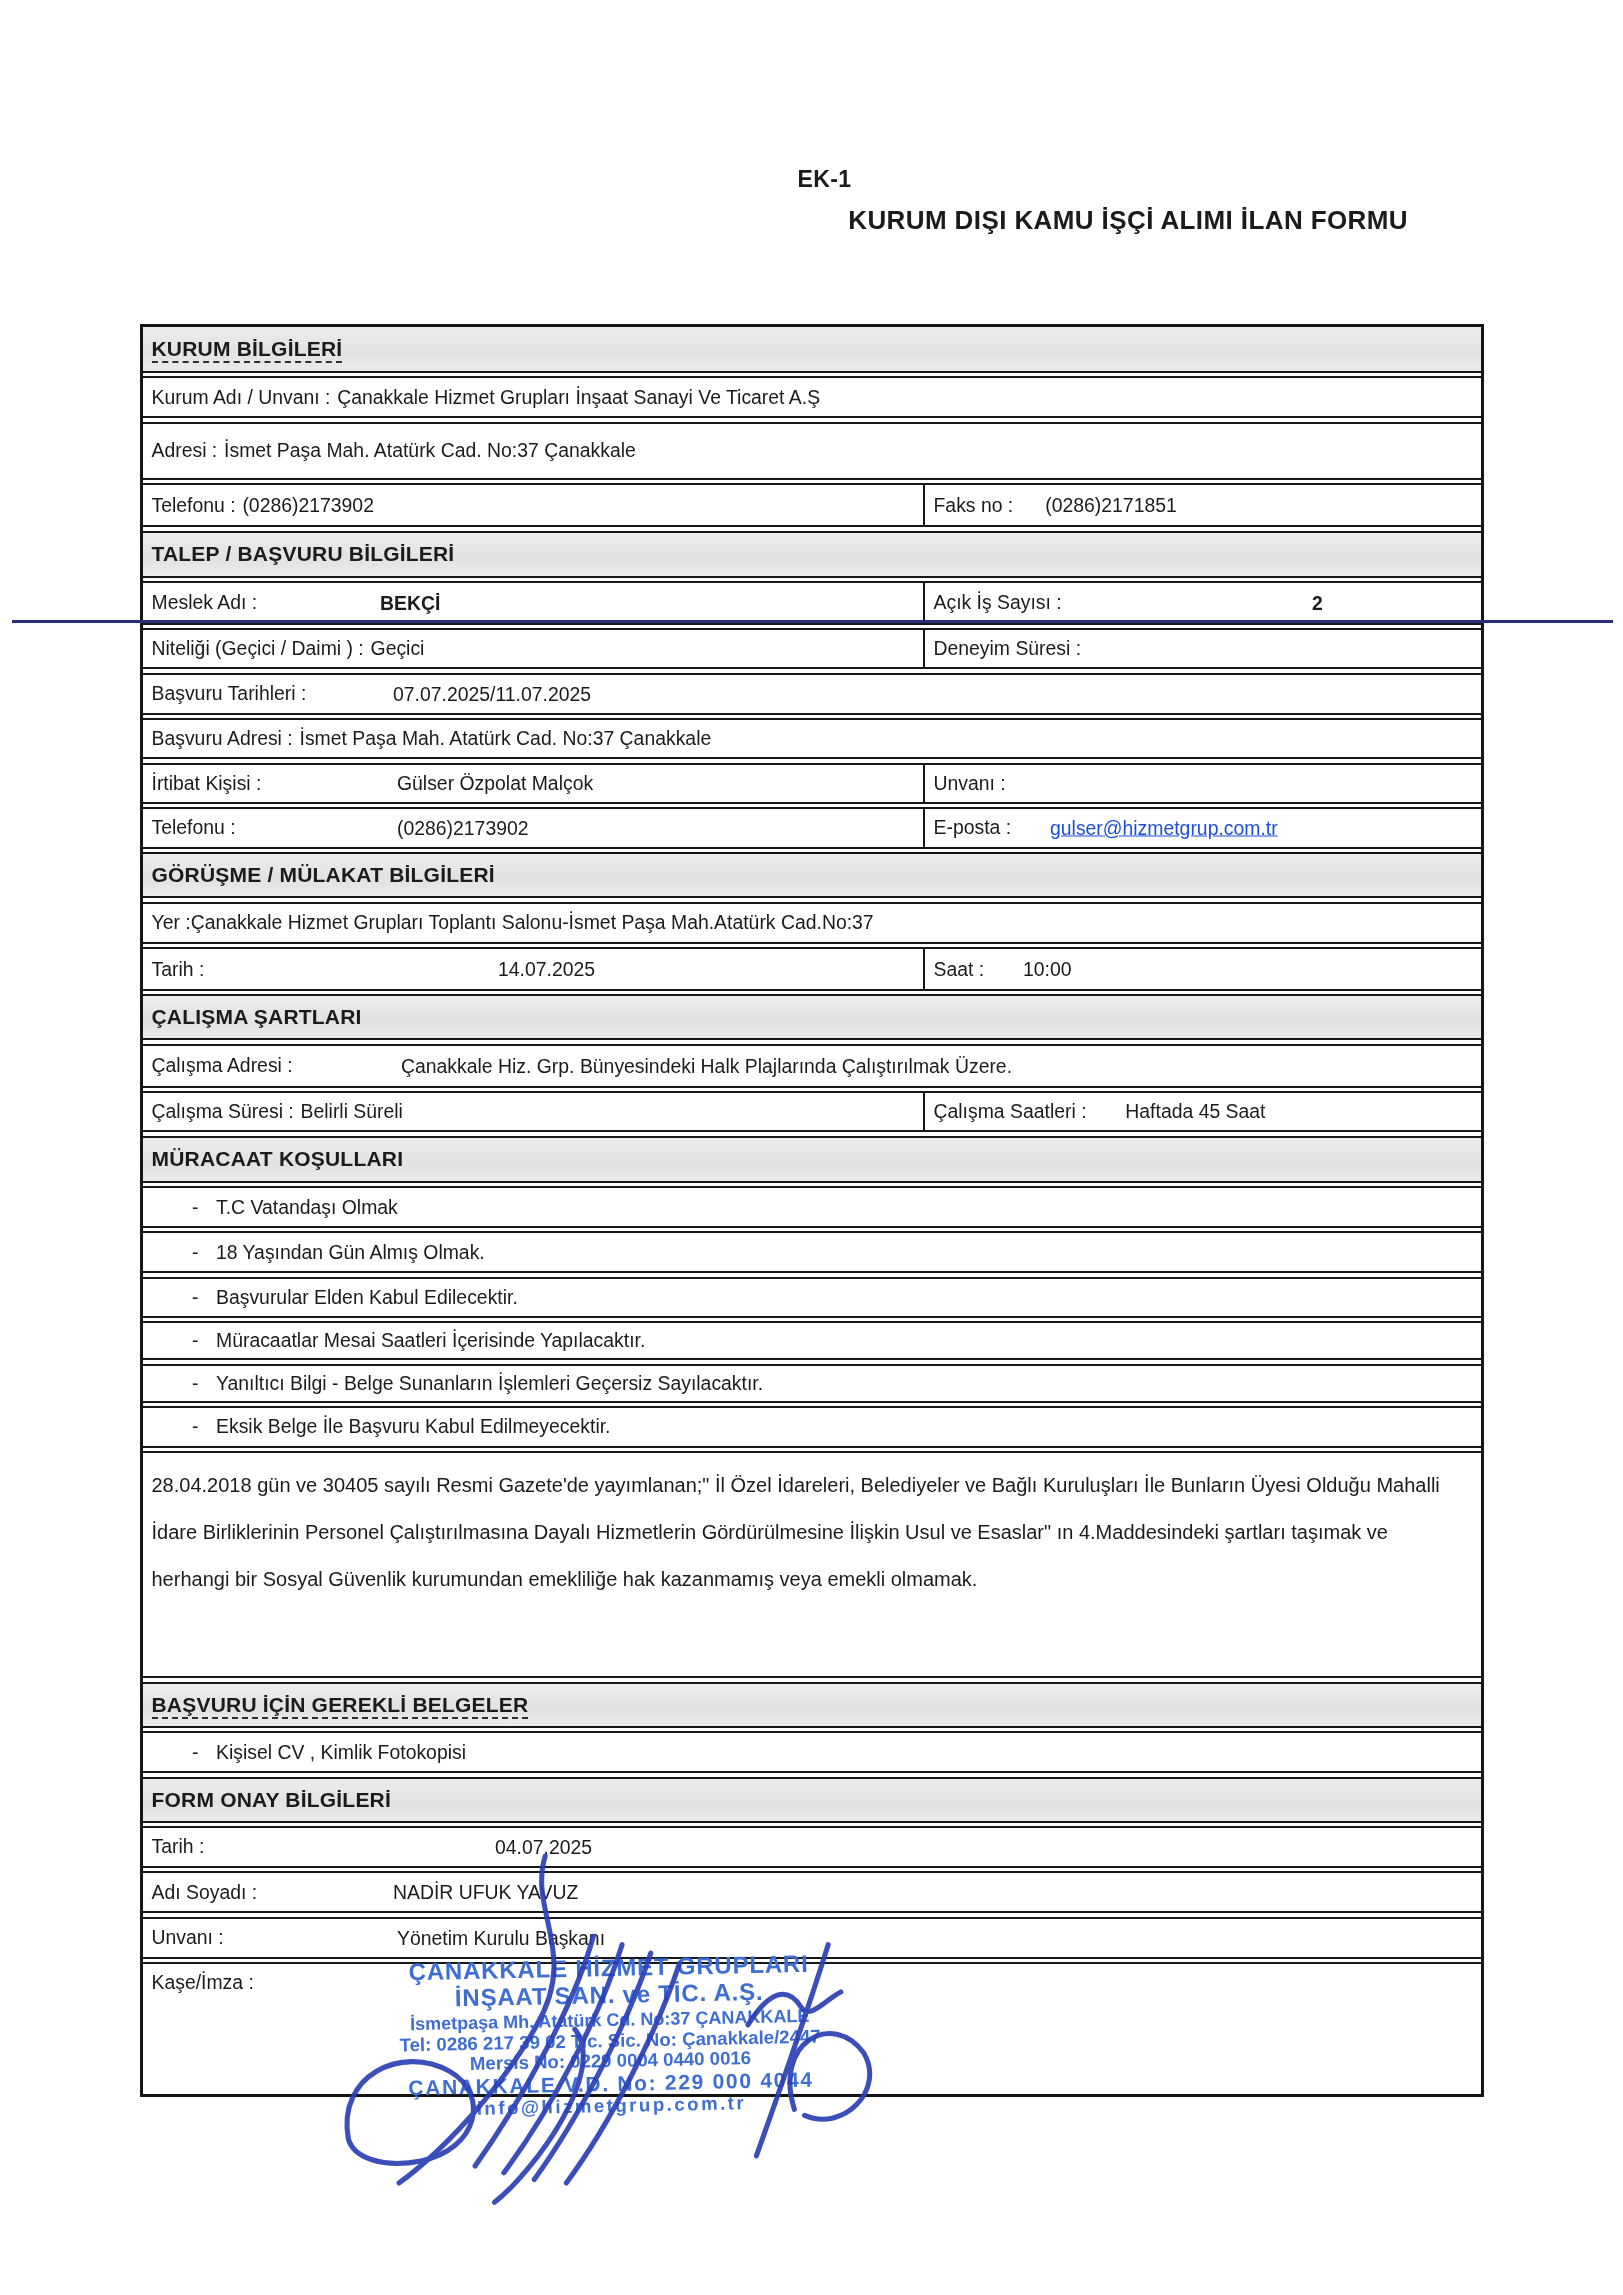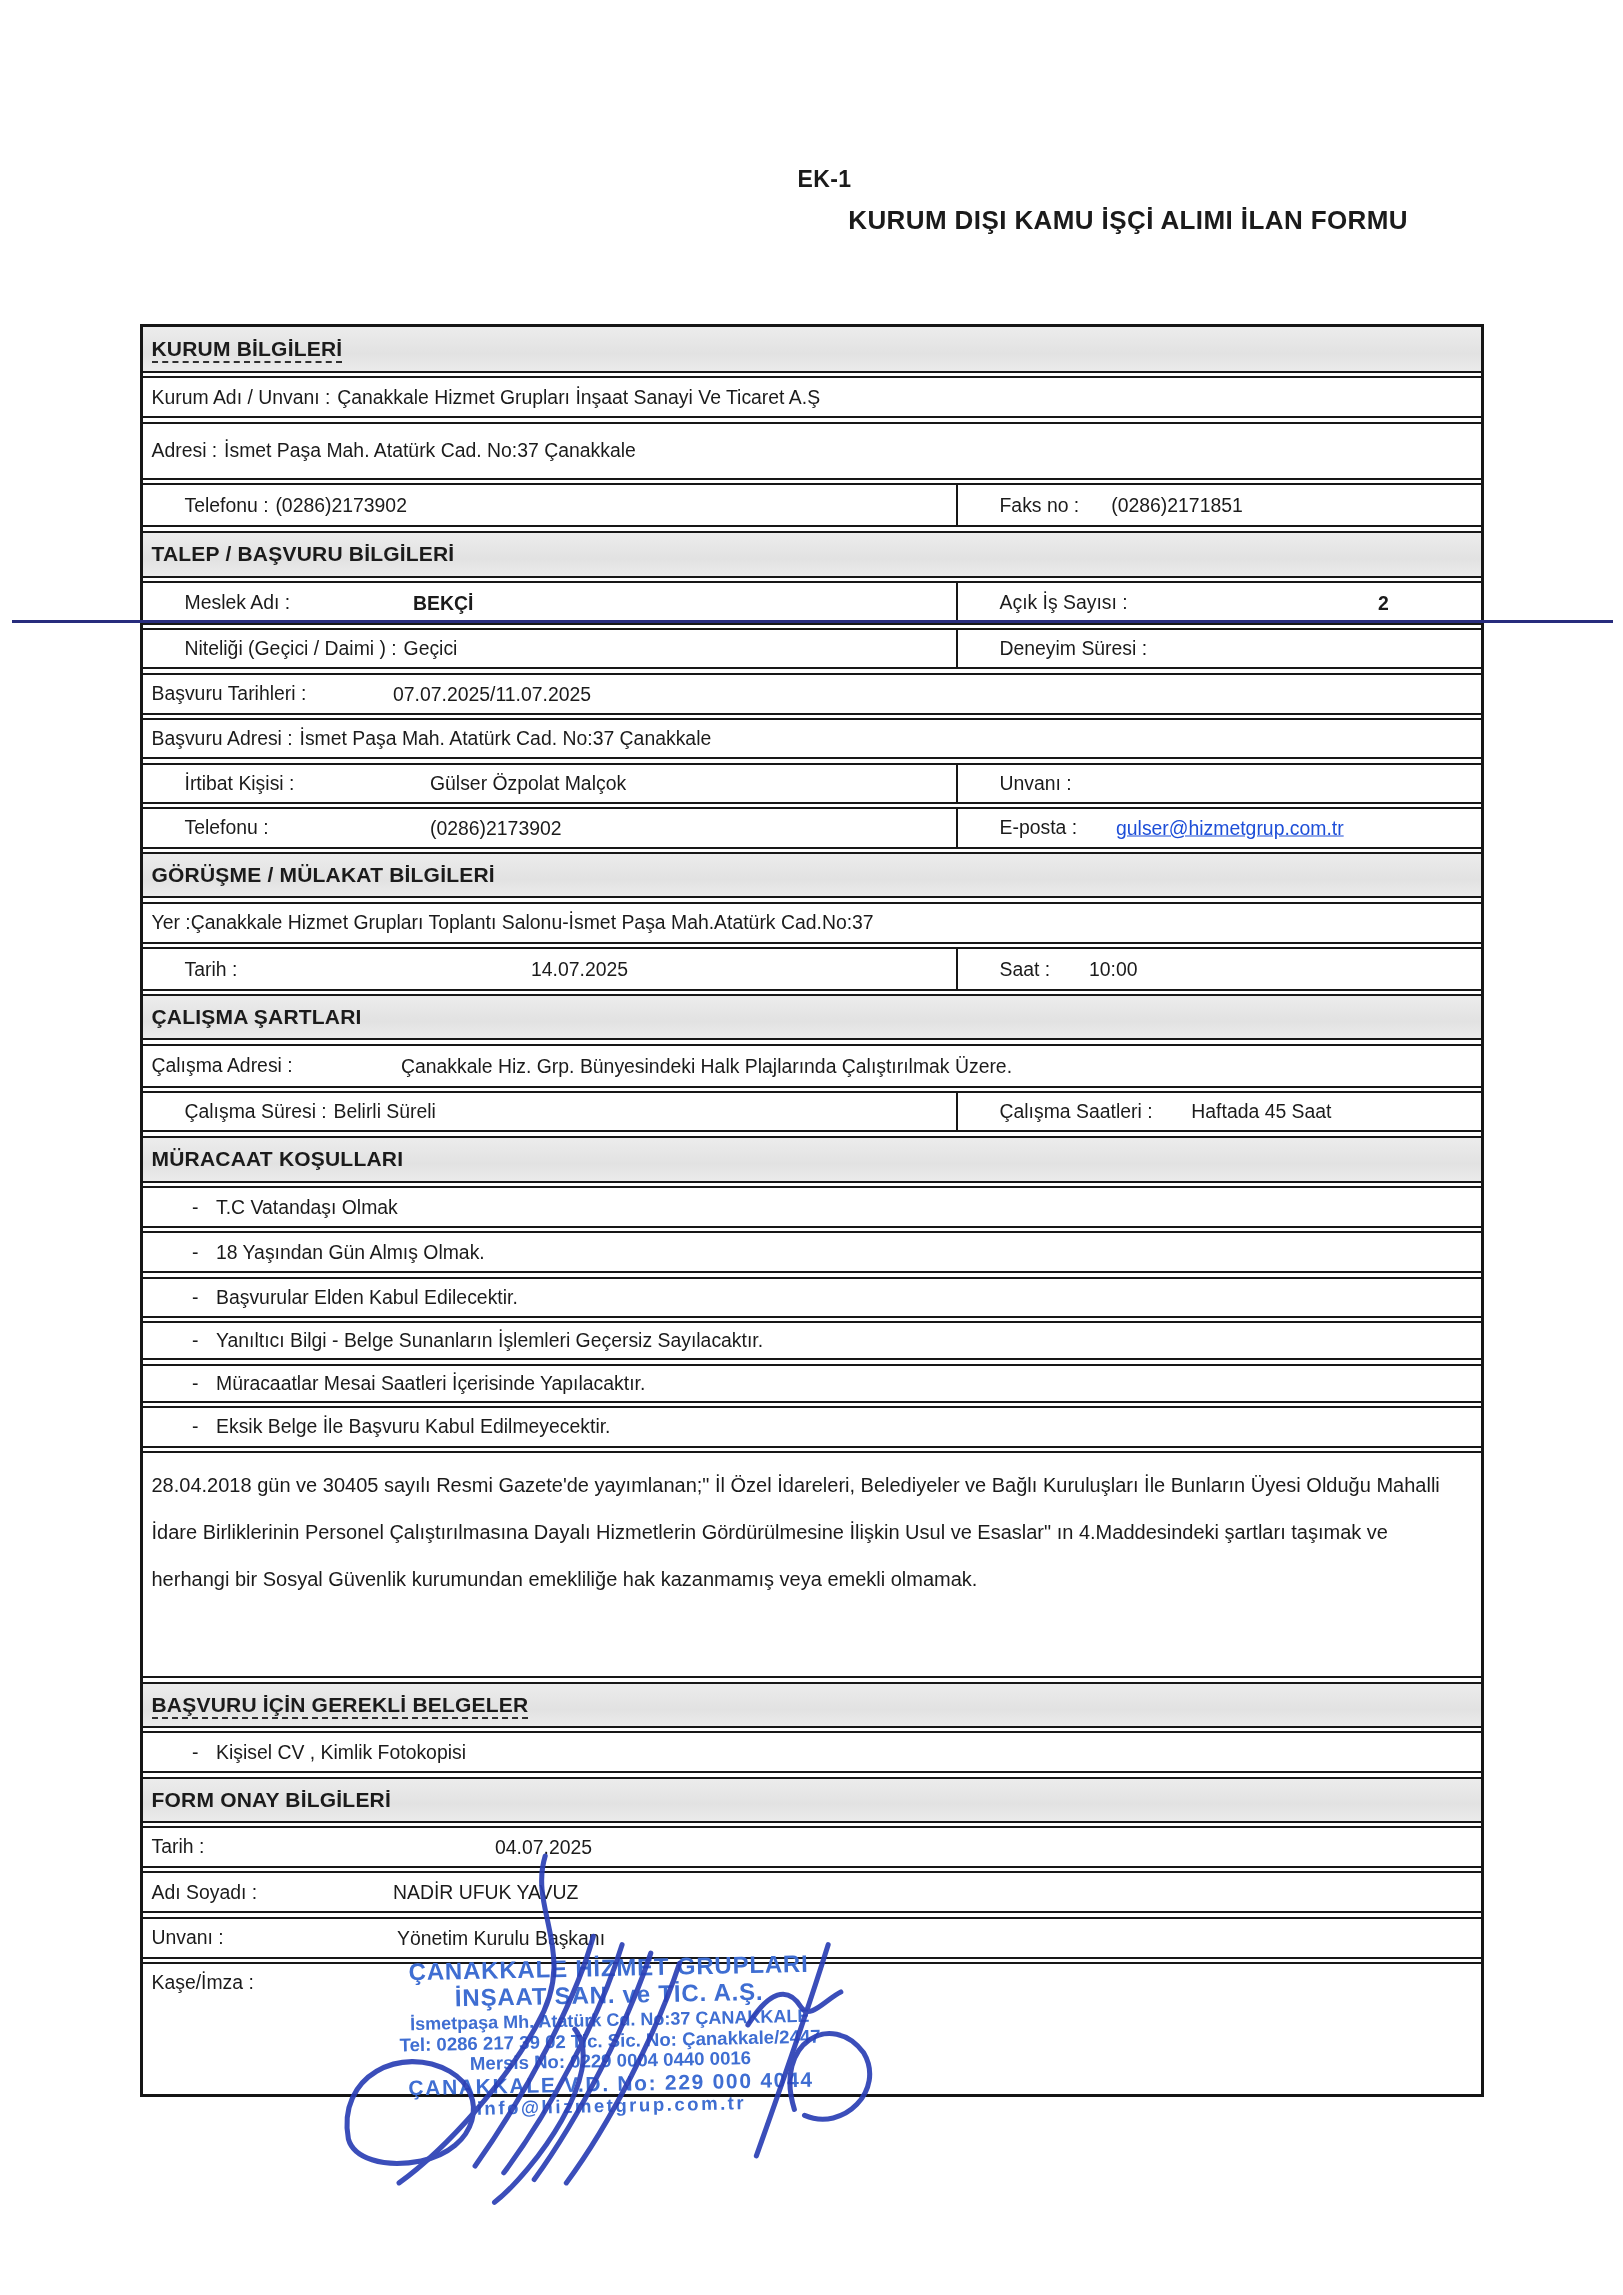--- a/index.html
+++ b/index.html
@@ -30,21 +30,21 @@
     margin-bottom:3.4px; background:#fff;
   }
   .row:first-child { border-top:none; }
   .row:last-child { margin-bottom:0; border-bottom:3.4px solid #141414; }
   .sec-header {
     background:linear-gradient(180deg,#ececec 0%,#e2e2e2 60%,#ebebeb 100%);
     font-weight:bold; font-size:21px; letter-spacing:0.2px;
   }
   .sec-header .hdr { padding:0 0 0 8.5px; }
   .hdr.dashed span{ border-bottom:2.5px dashed #2e2e2e; padding-bottom:0.8px; }
-  .cell { display:flex; align-items:center; height:100%; position:relative;margin-left:33px; }
+  .cell { display:flex; align-items:center; height:100%; position:relative; }
   .cell-l { width:782px; border-right:2.5px solid #171717; flex:none; }
   .cell-r { flex:1;gap:32px; }
   .lbl, .val { font-size:19.4px; white-space:nowrap; }
   .pad { padding-left:8.5px; }
   .b { font-weight:bold;text-align:center; }
   .abs { position:absolute; top:50%; transform:translateY(-50%); }
   .link { color:#1d4ed8; text-decoration:underline; cursor:pointer; }
   .dash-item { padding-left:49px; font-size:19.4px; }
   .dash-item .dash { display:inline-block; width:24px; }
   .para {
@@ -195,24 +195,24 @@
   <div class="row" style="height:42px">
     <span class="dash-item"><span class="dash">-</span><span>T.C Vatandaşı Olmak</span></span>
   </div>
   <div class="row" style="height:42px">
     <span class="dash-item"><span class="dash">-</span><span>18 Yaşından Gün Almış Olmak.</span></span>
   </div>
   <div class="row" style="height:41px">
     <span class="dash-item"><span class="dash">-</span><span>Başvurular Elden Kabul Edilecektir.</span></span>
   </div>
   <div class="row" style="height:39px">
+    <span class="dash-item"><span class="dash">-</span><span>Müracaatlar Mesai Saatleri İçerisinde Yapılacaktır.</span></span>
+  </div>
+  <div class="row" style="height:39px">
     <span class="dash-item"><span class="dash">-</span><span>Yanıltıcı Bilgi - Belge Sunanların İşlemleri Geçersiz Sayılacaktır.</span></span>
-  </div>
-  <div class="row" style="height:39px">
-    <span class="dash-item"><span class="dash">-</span><span>Müracaatlar Mesai Saatleri İçerisinde Yapılacaktır.</span></span>
   </div>
   <div class="row" style="height:42px">
     <span class="dash-item"><span class="dash">-</span><span>Eksik Belge İle Başvuru Kabul Edilmeyecektir.</span></span>
   </div>
   <div class="row" style="height:227px; align-items:flex-start">
     <span class="para">28.04.2018 gün ve 30405 sayılı Resmi Gazete'de yayımlanan;" İl Özel İdareleri, Belediyeler ve Bağlı Kuruluşları İle Bunların Üyesi Olduğu Mahalli İdare Birliklerinin Personel Çalıştırılmasına Dayalı Hizmetlerin Gördürülmesine İlişkin Usul ve Esaslar" ın 4.Maddesindeki şartları taşımak ve herhangi bir Sosyal Güvenlik kurumundan emekliliğe hak kazanmamış veya emekli olmamak.</span>
   </div>
 
   <div class="row sec-header" style="height:46px">
     <div class="hdr dashed pad"><span>BAŞVURU İÇİN GEREKLİ BELGELER</span></div>

